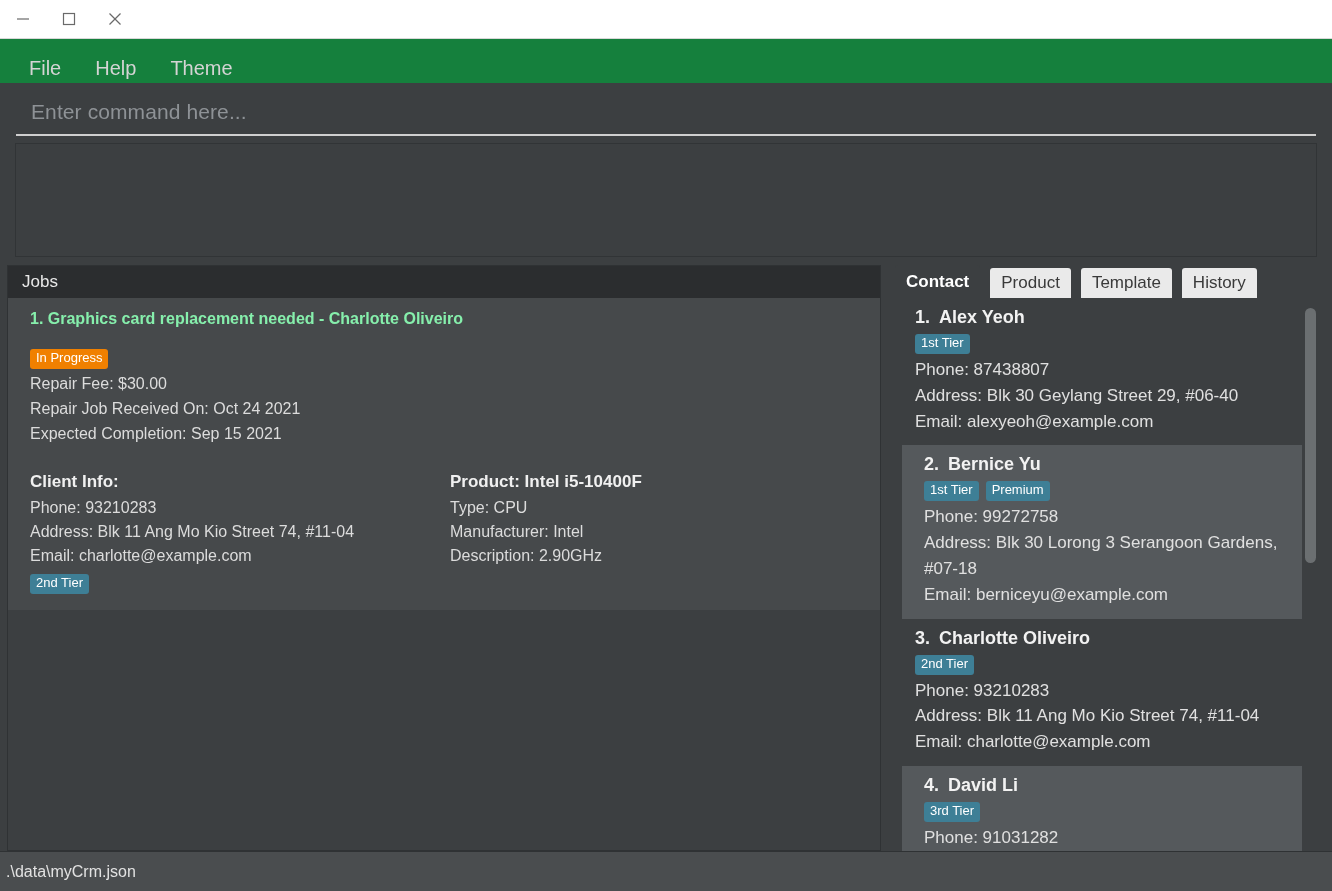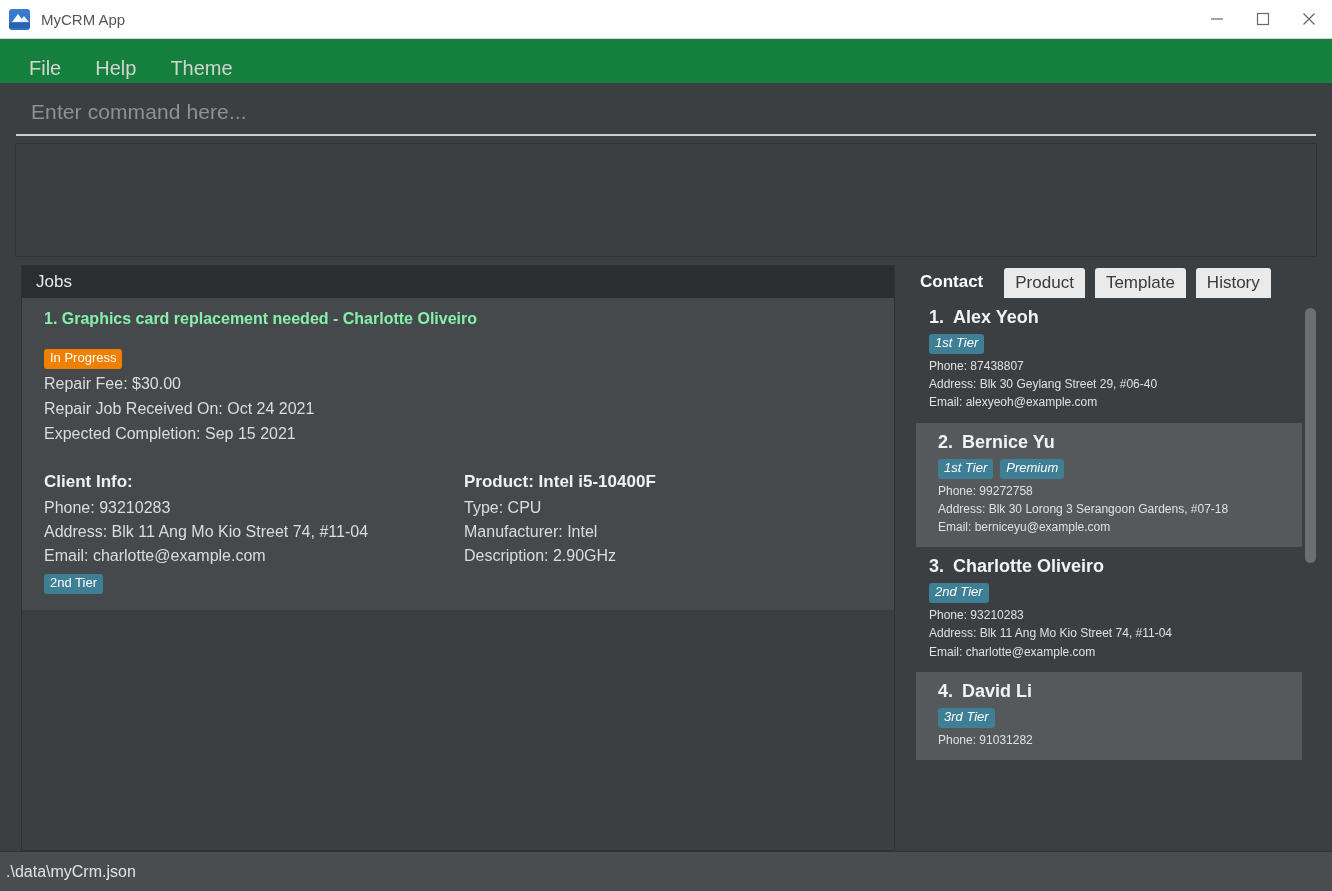--- a/index.html
+++ b/index.html
@@ -150,21 +150,21 @@
     height: 100%;
     background: #3c3f41;
     border: 1px solid #313436;
     box-sizing: border-box;
   }
 
   
   .main {
     flex: 1;
     display: flex;
-    padding: 0 13px 0 21px;
+    padding: 0 13px 0 7px;
     box-sizing: border-box;
     gap: 12px;
     min-height: 0;
   }
 
   
   .jobs-panel {
     width: 874px;
     flex: 0 0 874px;
     display: flex;
@@ -310,24 +310,23 @@
     font-weight: bold;
     color: #f2f2f2;
     margin-bottom: 6px;
     white-space: nowrap;
   }
   .contact-name .idx { margin-right: 9px; }
   .contact-badges {
     margin-bottom: 3px;
     display: flex;
     gap: 7px;
-    font-style: italic;
   }
   .contact-line {
-    font-size: 12px;
+    font-size: 17px;
     color: #e0e0e0;
     line-height: 1.52;
   }
 
   
   .scroll-track {
     width: 17px;
     flex: 0 0 17px;
     background: #3c3f41;
     position: relative;
@@ -357,28 +356,20 @@
     font-size: 16px;
     color: #e2e2e2;
   }
 </style>
 </head>
 <body>
 
 <div id="app">
 
   <div class="titlebar">
-    <div class="titlebar-left">
-      <div class="app-icon">
-        <div class="mtn"></div>
-        <div class="mtn2"></div>
-        <div class="base"></div>
-      </div>
-      <div class="app-title">MyCRM App</div>
-    </div>
     <div class="win-controls">
       <div class="win-btn">
         <svg width="14" height="14" viewBox="0 0 14 14">
             <line x1="1" y1="7" x2="13" y2="7" stroke="#6a6a6a" stroke-width="1.2"></line>
           </svg>
       </div>
       <div class="win-btn">
         <svg width="14" height="14" viewBox="0 0 14 14">
             <rect x="1.5" y="1.5" width="11" height="11" fill="none" stroke="#6a6a6a" stroke-width="1.2"></rect>
           </svg>

